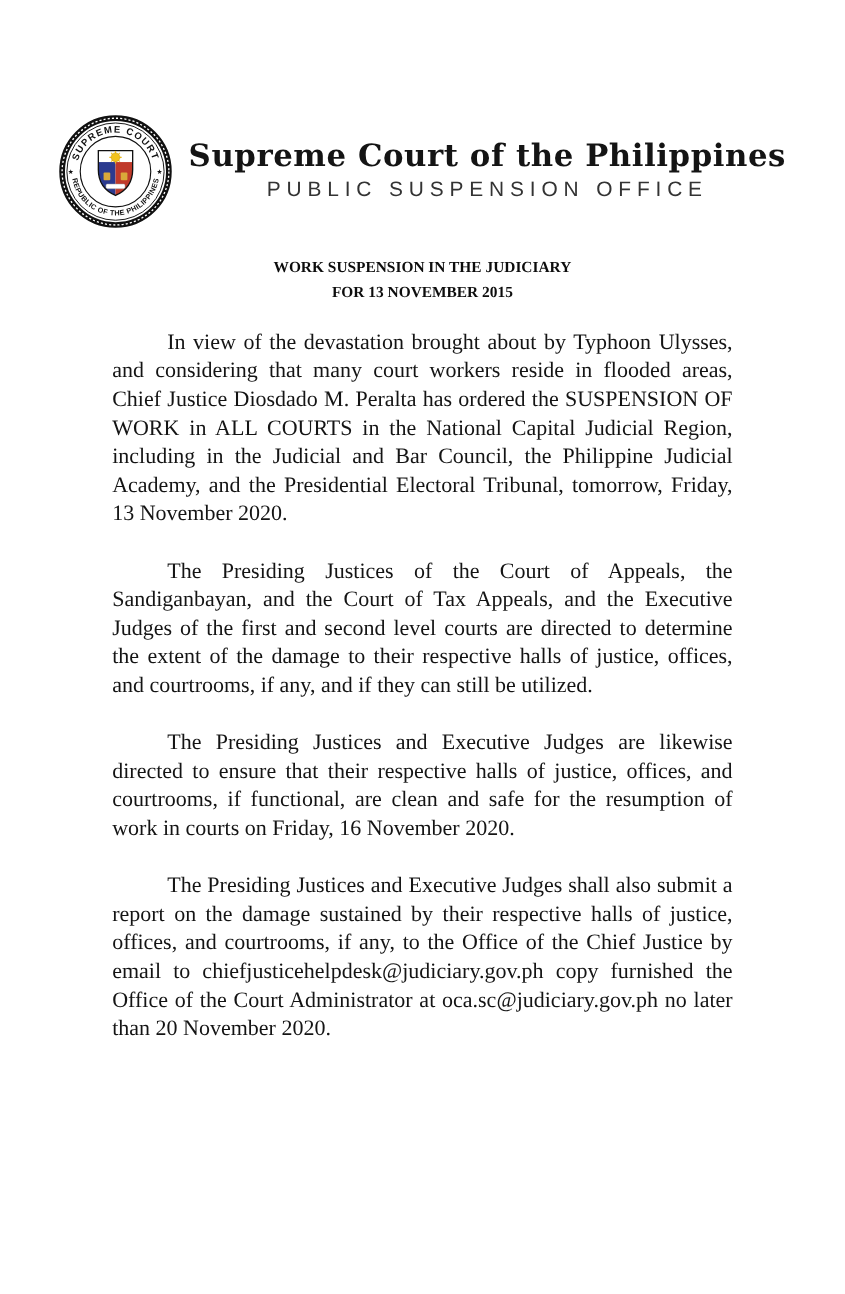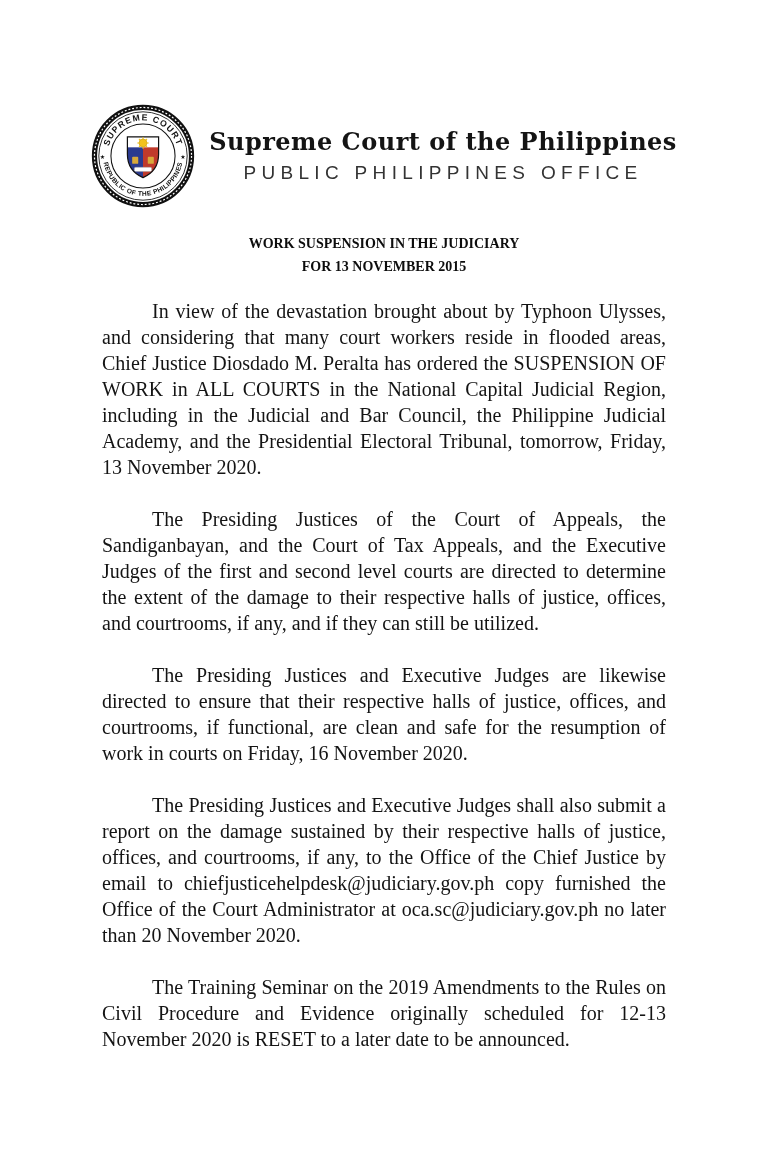--- a/index.html
+++ b/index.html
@@ -19,21 +19,21 @@
     justify-content: center;
     gap: 14px;
     padding-top: 104px;
   }
   .seal { width: 104px; height: 104px; flex: 0 0 auto; }
   .seal svg { width: 100%; height: 100%; display: block; }
   .header-text { text-align: center; }
   .org-name {
     font-family: "DejaVu Serif", serif;
     font-weight: bold;
-    font-size: 24px;
+    font-size: 28px;
     line-height: 32px;
     color: #141414;
     letter-spacing: 0.5px;
     margin: 0;
   }
   .office-name {
     font-family: "Liberation Sans", sans-serif;
     font-weight: 400;
     font-size: 19px;
     line-height: 26px;
@@ -117,30 +117,29 @@
             <line x1="64.6" y1="40.4" x2="62.8" y2="42.2"></line>
             <line x1="57.2" y1="47.8" x2="55.4" y2="49.6"></line>
           </g>
           <circle cx="60" cy="45" r="4.6" stroke="#c79a12" stroke-width="0.6" fill="#f2c21c"></circle>
         </g>
       </svg>
     </div>
 
     <div class="header-text">
       <div class="org-name">Supreme Court of the Philippines</div>
-      <div class="office-name">PUBLIC PHILIPPINES OFFICE</div>
+      <div class="office-name">PUBLIC SUSPENSION OFFICE</div>
     </div>
   </div>
 
   <div class="doc-title">
     <div>WORK SUSPENSION IN THE JUDICIARY</div>
     <div>FOR 13 NOVEMBER 2015</div>
   </div>
 
   <div class="content">
     <p>In view of the devastation brought about by Typhoon Ulysses, and considering that many court workers reside in flooded areas, Chief Justice Diosdado M. Peralta has ordered the SUSPENSION OF WORK in ALL COURTS in the National Capital Judicial Region, including in the Judicial and Bar Council, the Philippine Judicial Academy, and the Presidential Electoral Tribunal, tomorrow, Friday, 13 November 2020.</p>
     <p>The Presiding Justices of the Court of Appeals, the Sandiganbayan, and the Court of Tax Appeals, and the Executive Judges of the first and second level courts are directed to determine the extent of the damage to their respective halls of justice, offices, and courtrooms, if any, and if they can still be utilized.</p>
     <p>The Presiding Justices and Executive Judges are likewise directed to ensure that their respective halls of justice, offices, and courtrooms, if functional, are clean and safe for the resumption of work in courts on Friday, 16 November 2020.</p>
     <p>The Presiding Justices and Executive Judges shall also submit a report on the damage sustained by their respective halls of justice, offices, and courtrooms, if any, to the Office of the Chief Justice by email to chiefjusticehelpdesk@judiciary.gov.ph copy furnished the Office of the Court Administrator at oca.sc@judiciary.gov.ph no later than 20 November 2020.</p>
-    <p>The Training Seminar on the 2019 Amendments to the Rules on Civil Procedure and Evidence originally scheduled for 12-13 November 2020 is RESET to a later date to be announced.</p>
   </div>
 
 </div>
 
 </body></html>

